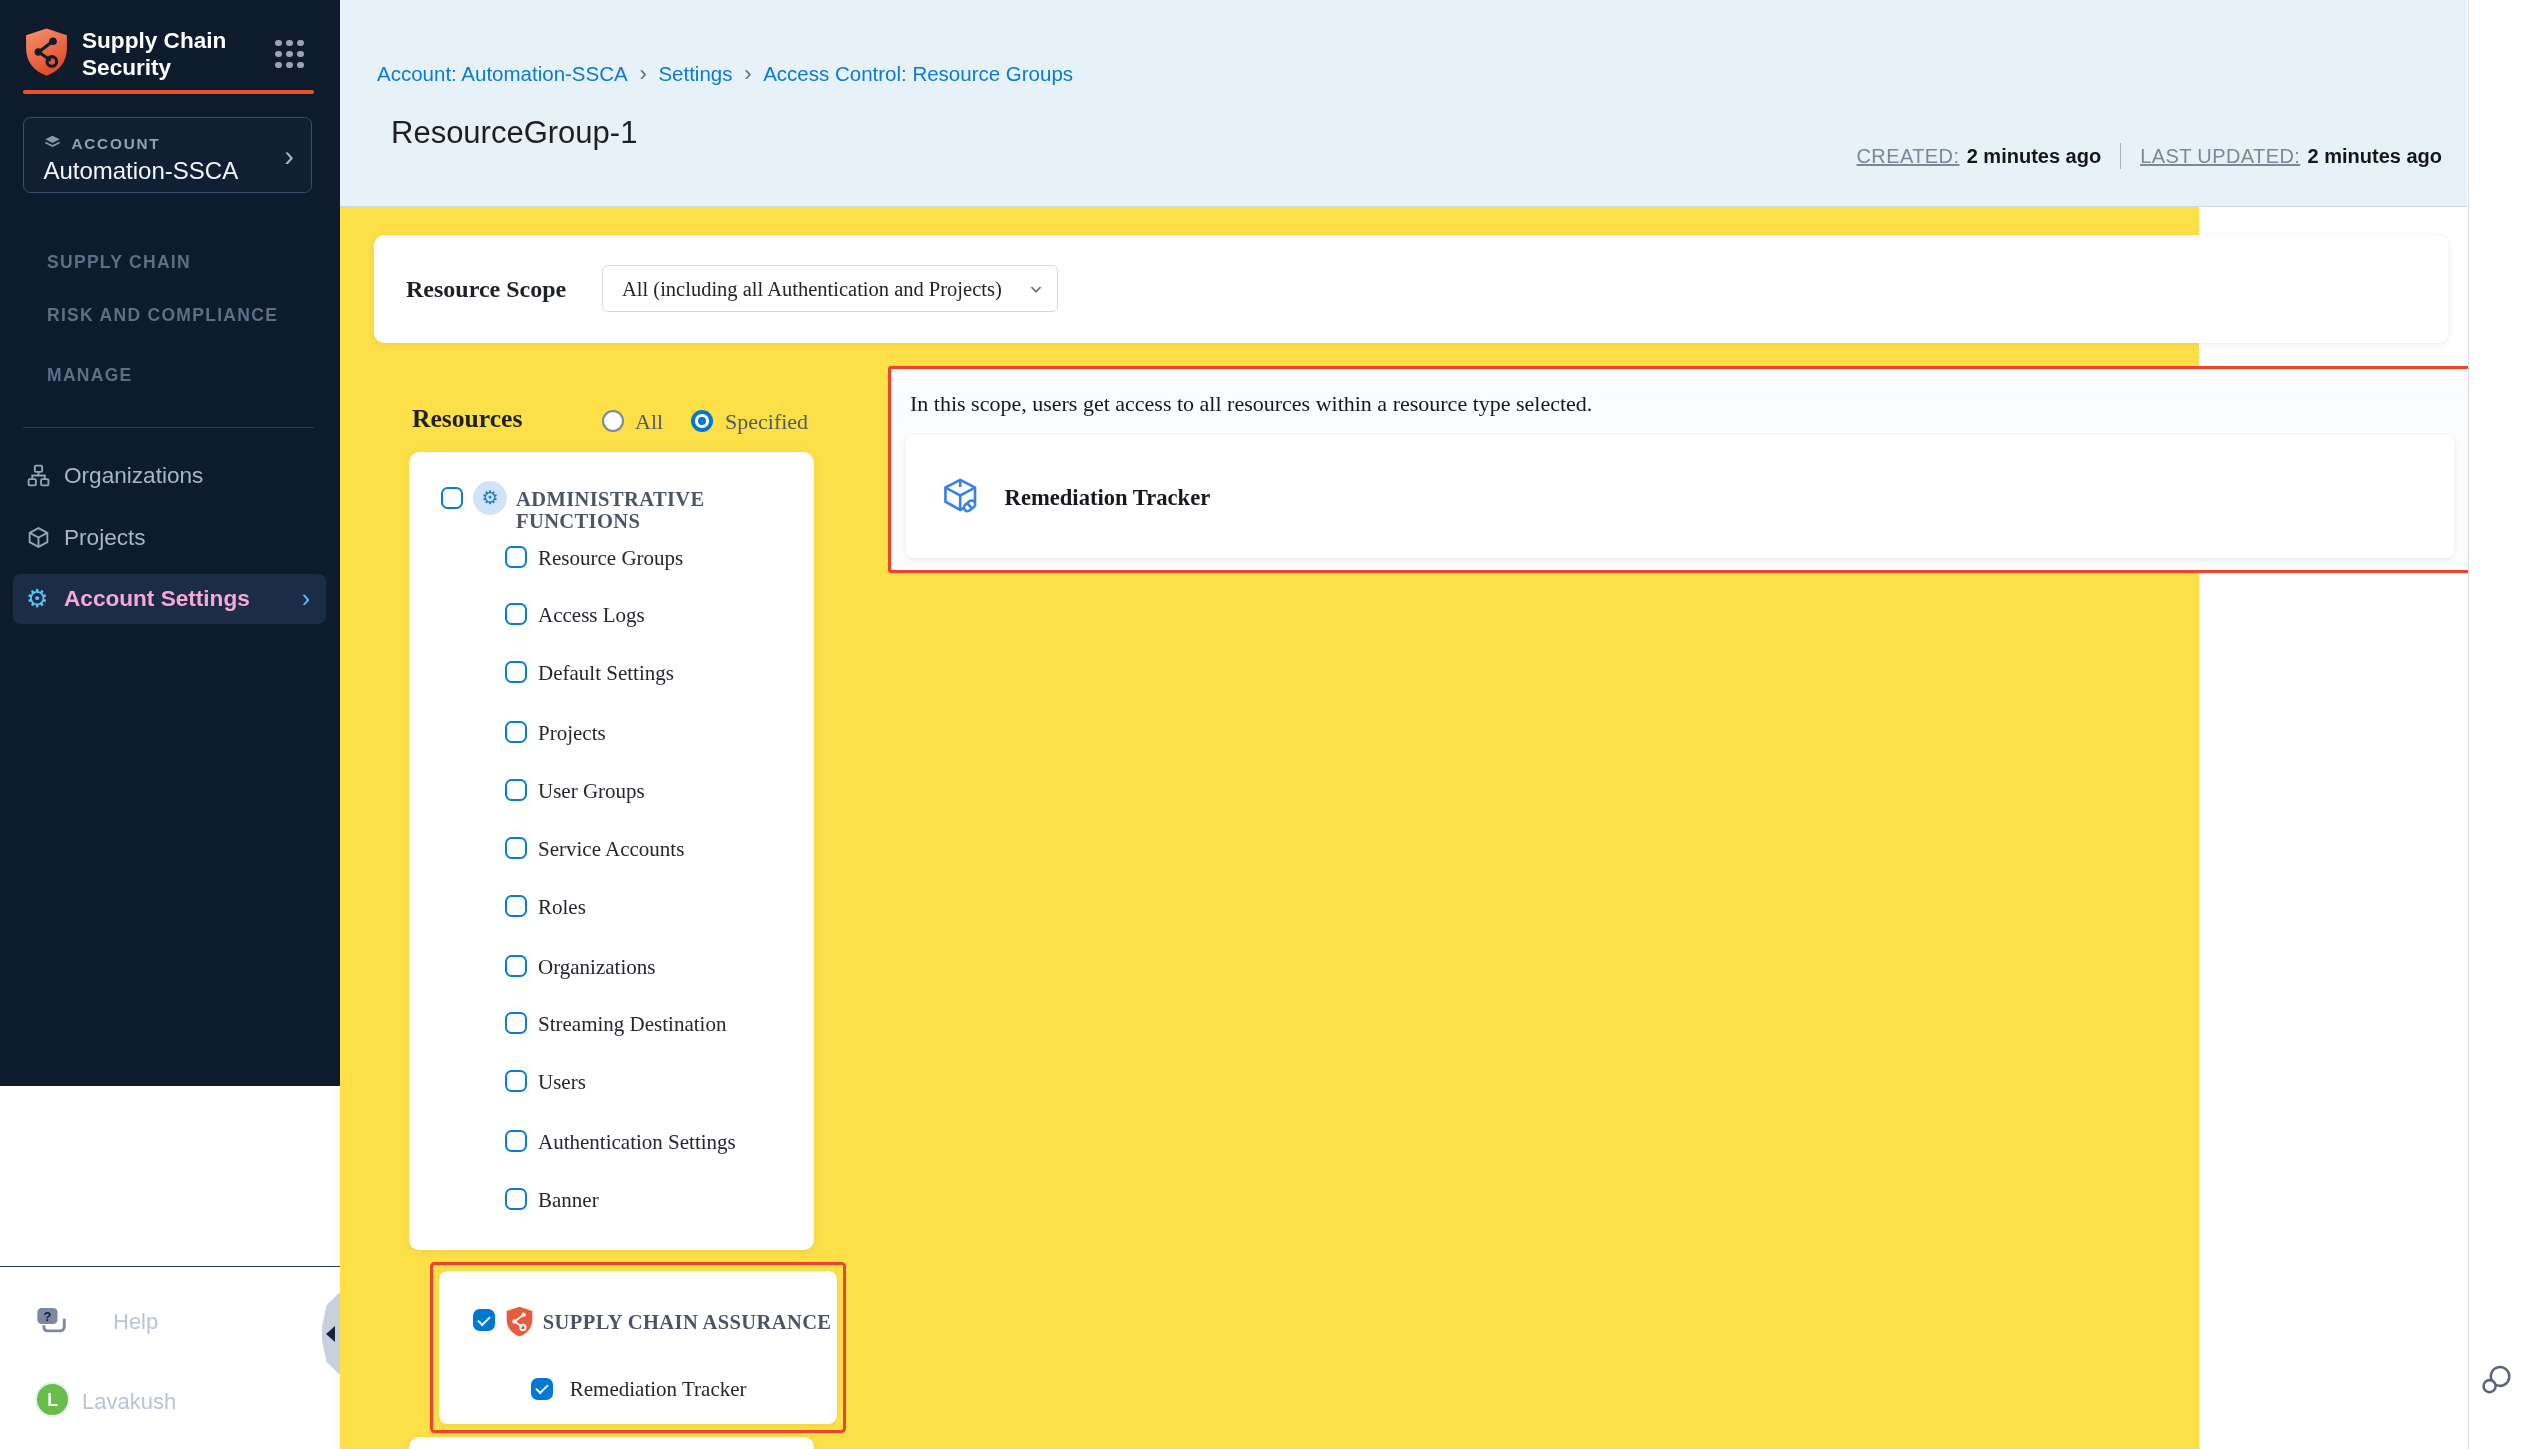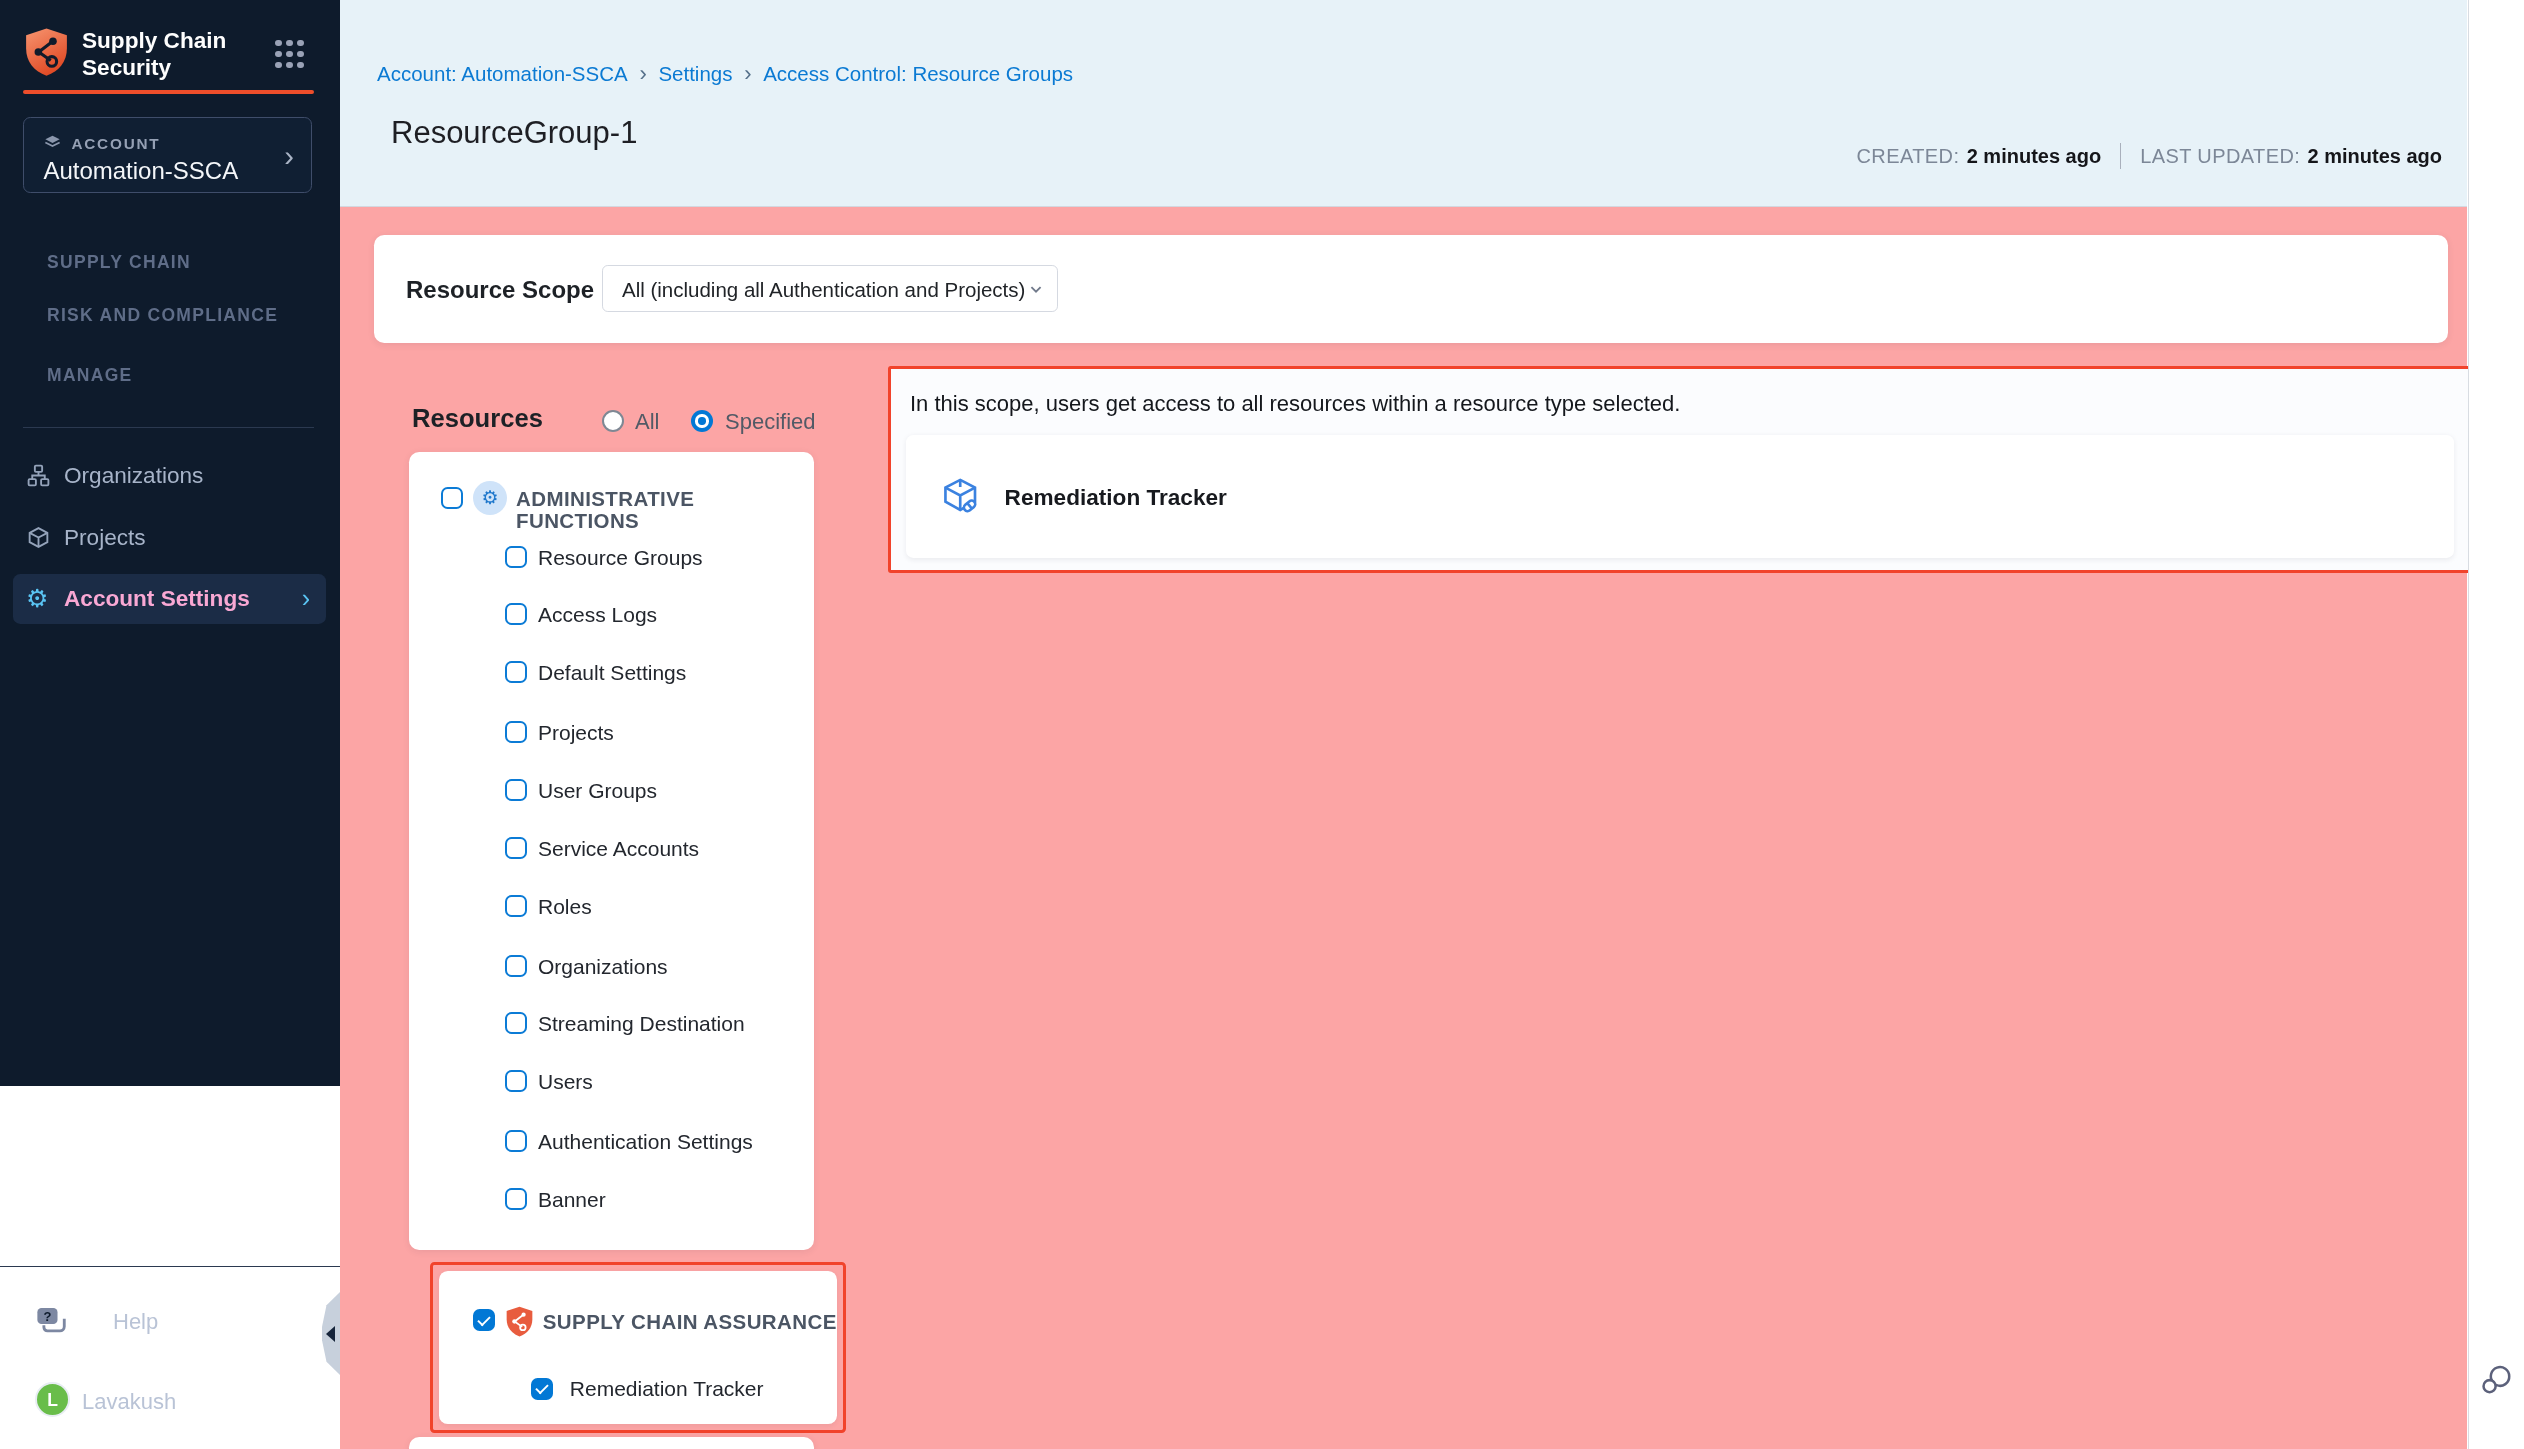--- a/index.html
+++ b/index.html
@@ -39,26 +39,26 @@
   .collapse-handle{position:absolute;left:322px;top:1292px;width:18px;height:83px;background:#c7d0dc;clip-path:polygon(100% 0,25% 16%,0 42%,0 58%,25% 84%,100% 100%);cursor:pointer;}
   .collapse-handle::after{content:'';position:absolute;left:4.4px;top:34px;border-top:8px solid transparent;border-bottom:8px solid transparent;border-right:9.5px solid #16243a;}
 
   
   .page-header{position:absolute;left:340px;top:0;width:2127px;height:206px;background:#e7f2f8;border-bottom:1.5px solid #d3d8e0;}
   .breadcrumb{position:absolute;left:37px;top:61px;display:flex;align-items:center;gap:11.7px;font-size:20.5px;}
   .breadcrumb .crumb{color:#0b7ad3;cursor:pointer;}
   .breadcrumb .sep{color:#55708a;font-size:22px;}
   .page-title{position:absolute;left:51px;top:115px;font-size:31px;font-weight:500;color:#1e1f24;}
   .meta{position:absolute;right:25px;top:143px;display:flex;align-items:center;font-size:20px;}
-  .meta .mlabel{color:#7c8797;letter-spacing:0.4px;}
+  .meta .mlabel{color:#7c8797;letter-spacing:0.4px;text-decoration:underline;}
   .meta .mvalue{color:#15161a;font-weight:700;margin-left:7.3px;}
   .meta .mdiv{width:0;height:26px;border-left:1.5px solid #a9b0bc;margin:0 19px;}
 
   
-  .body{position:absolute;left:340px;top:207px;width:2127px;height:1242px;background:#fca5a5;}
+  .body{position:absolute;left:340px;top:207px;width:1859px;height:1242px;background:#fde047;font-family:Liberation Serif, serif;}
   .card{background:#fff;border-radius:10.2px;box-shadow:0 1.5px 7.3px rgba(40,41,61,0.08);}
   .scope-card{position:absolute;left:34px;top:28px;width:2074px;height:108px;box-sizing:border-box;}
   .scope-label{position:absolute;left:32px;top:41px;font-size:24px;font-weight:700;color:#1d2126;}
   .scope-select{position:absolute;left:228px;top:30px;width:456px;height:47px;box-sizing:border-box;border:1.5px solid #d5d9e1;border-radius:5.8px;background:#fff;cursor:pointer;}
   .scope-select .sel-text{position:absolute;left:19px;top:11.7px;font-size:20.5px;color:#212428;}
   .scope-select .sel-chev{position:absolute;right:10.2px;top:11.7px;width:22px;height:22px;}
 
   .res-label{position:absolute;left:72px;top:197px;font-size:25.6px;font-weight:700;color:#1d2126;}
   .radio{position:absolute;width:22px;height:22px;box-sizing:border-box;border-radius:50%;border:2.2px solid #7e8894;background:#fff;cursor:pointer;}
   .radio.sel{border:none;background:#0278d5;}

